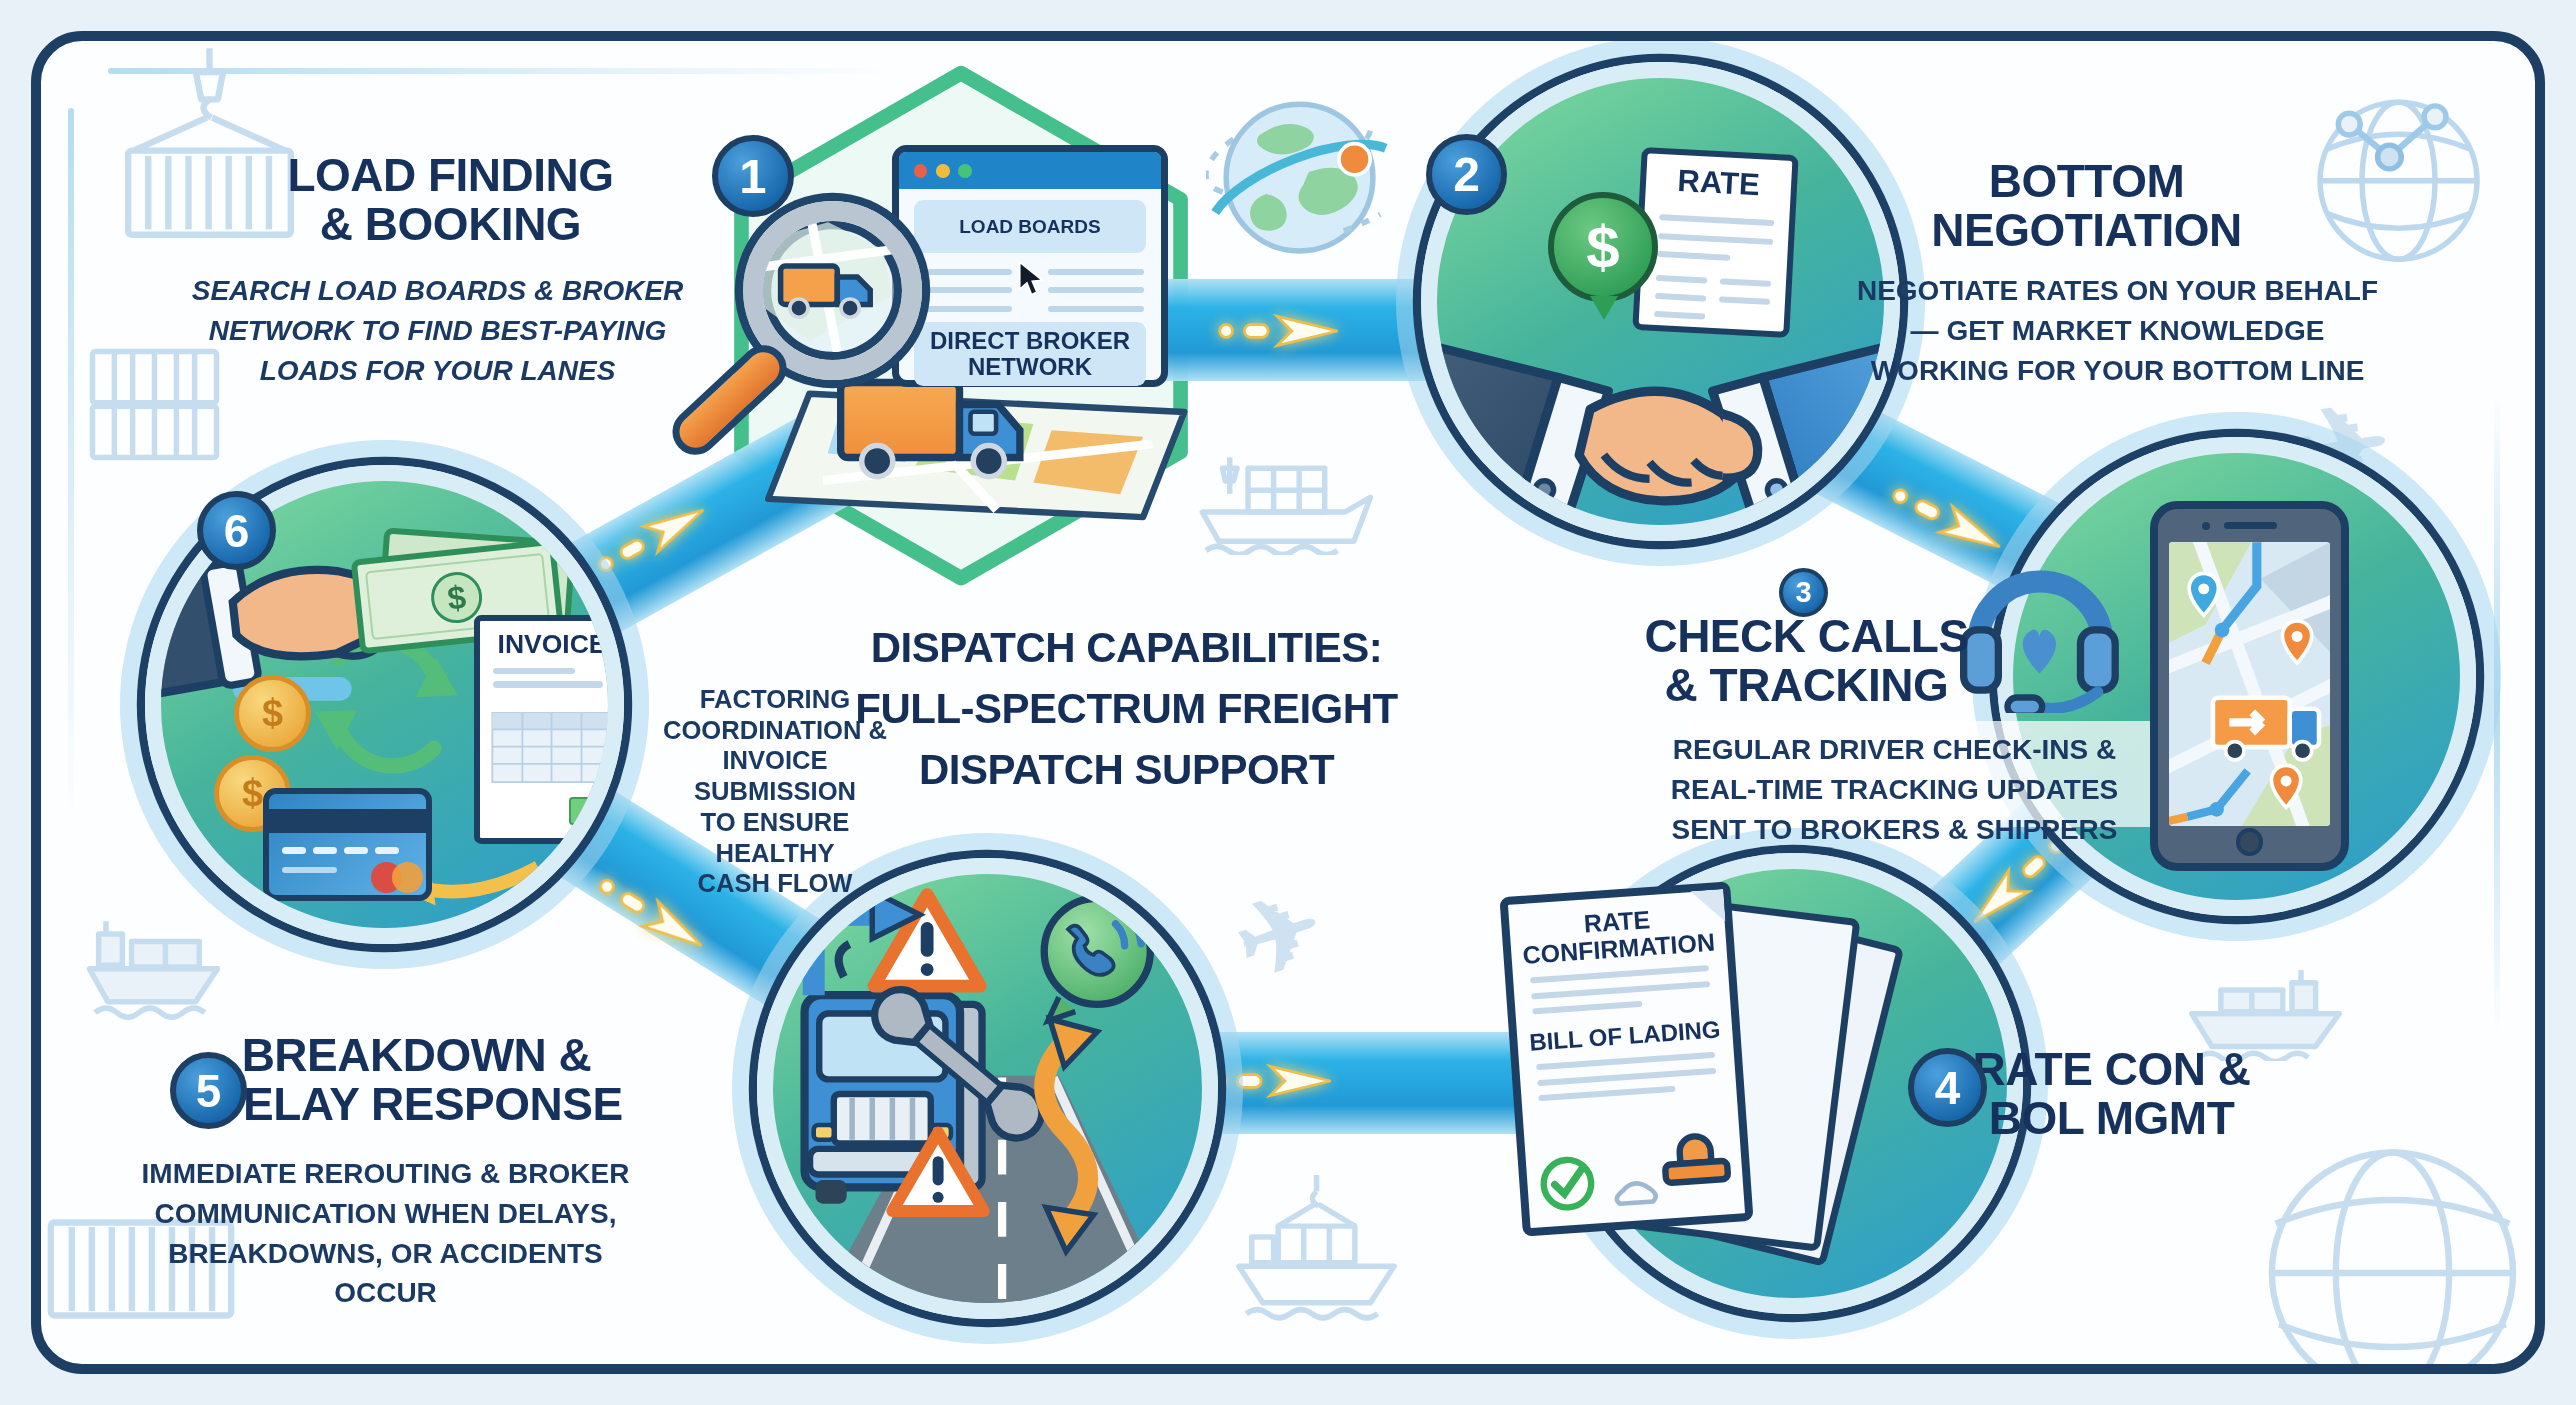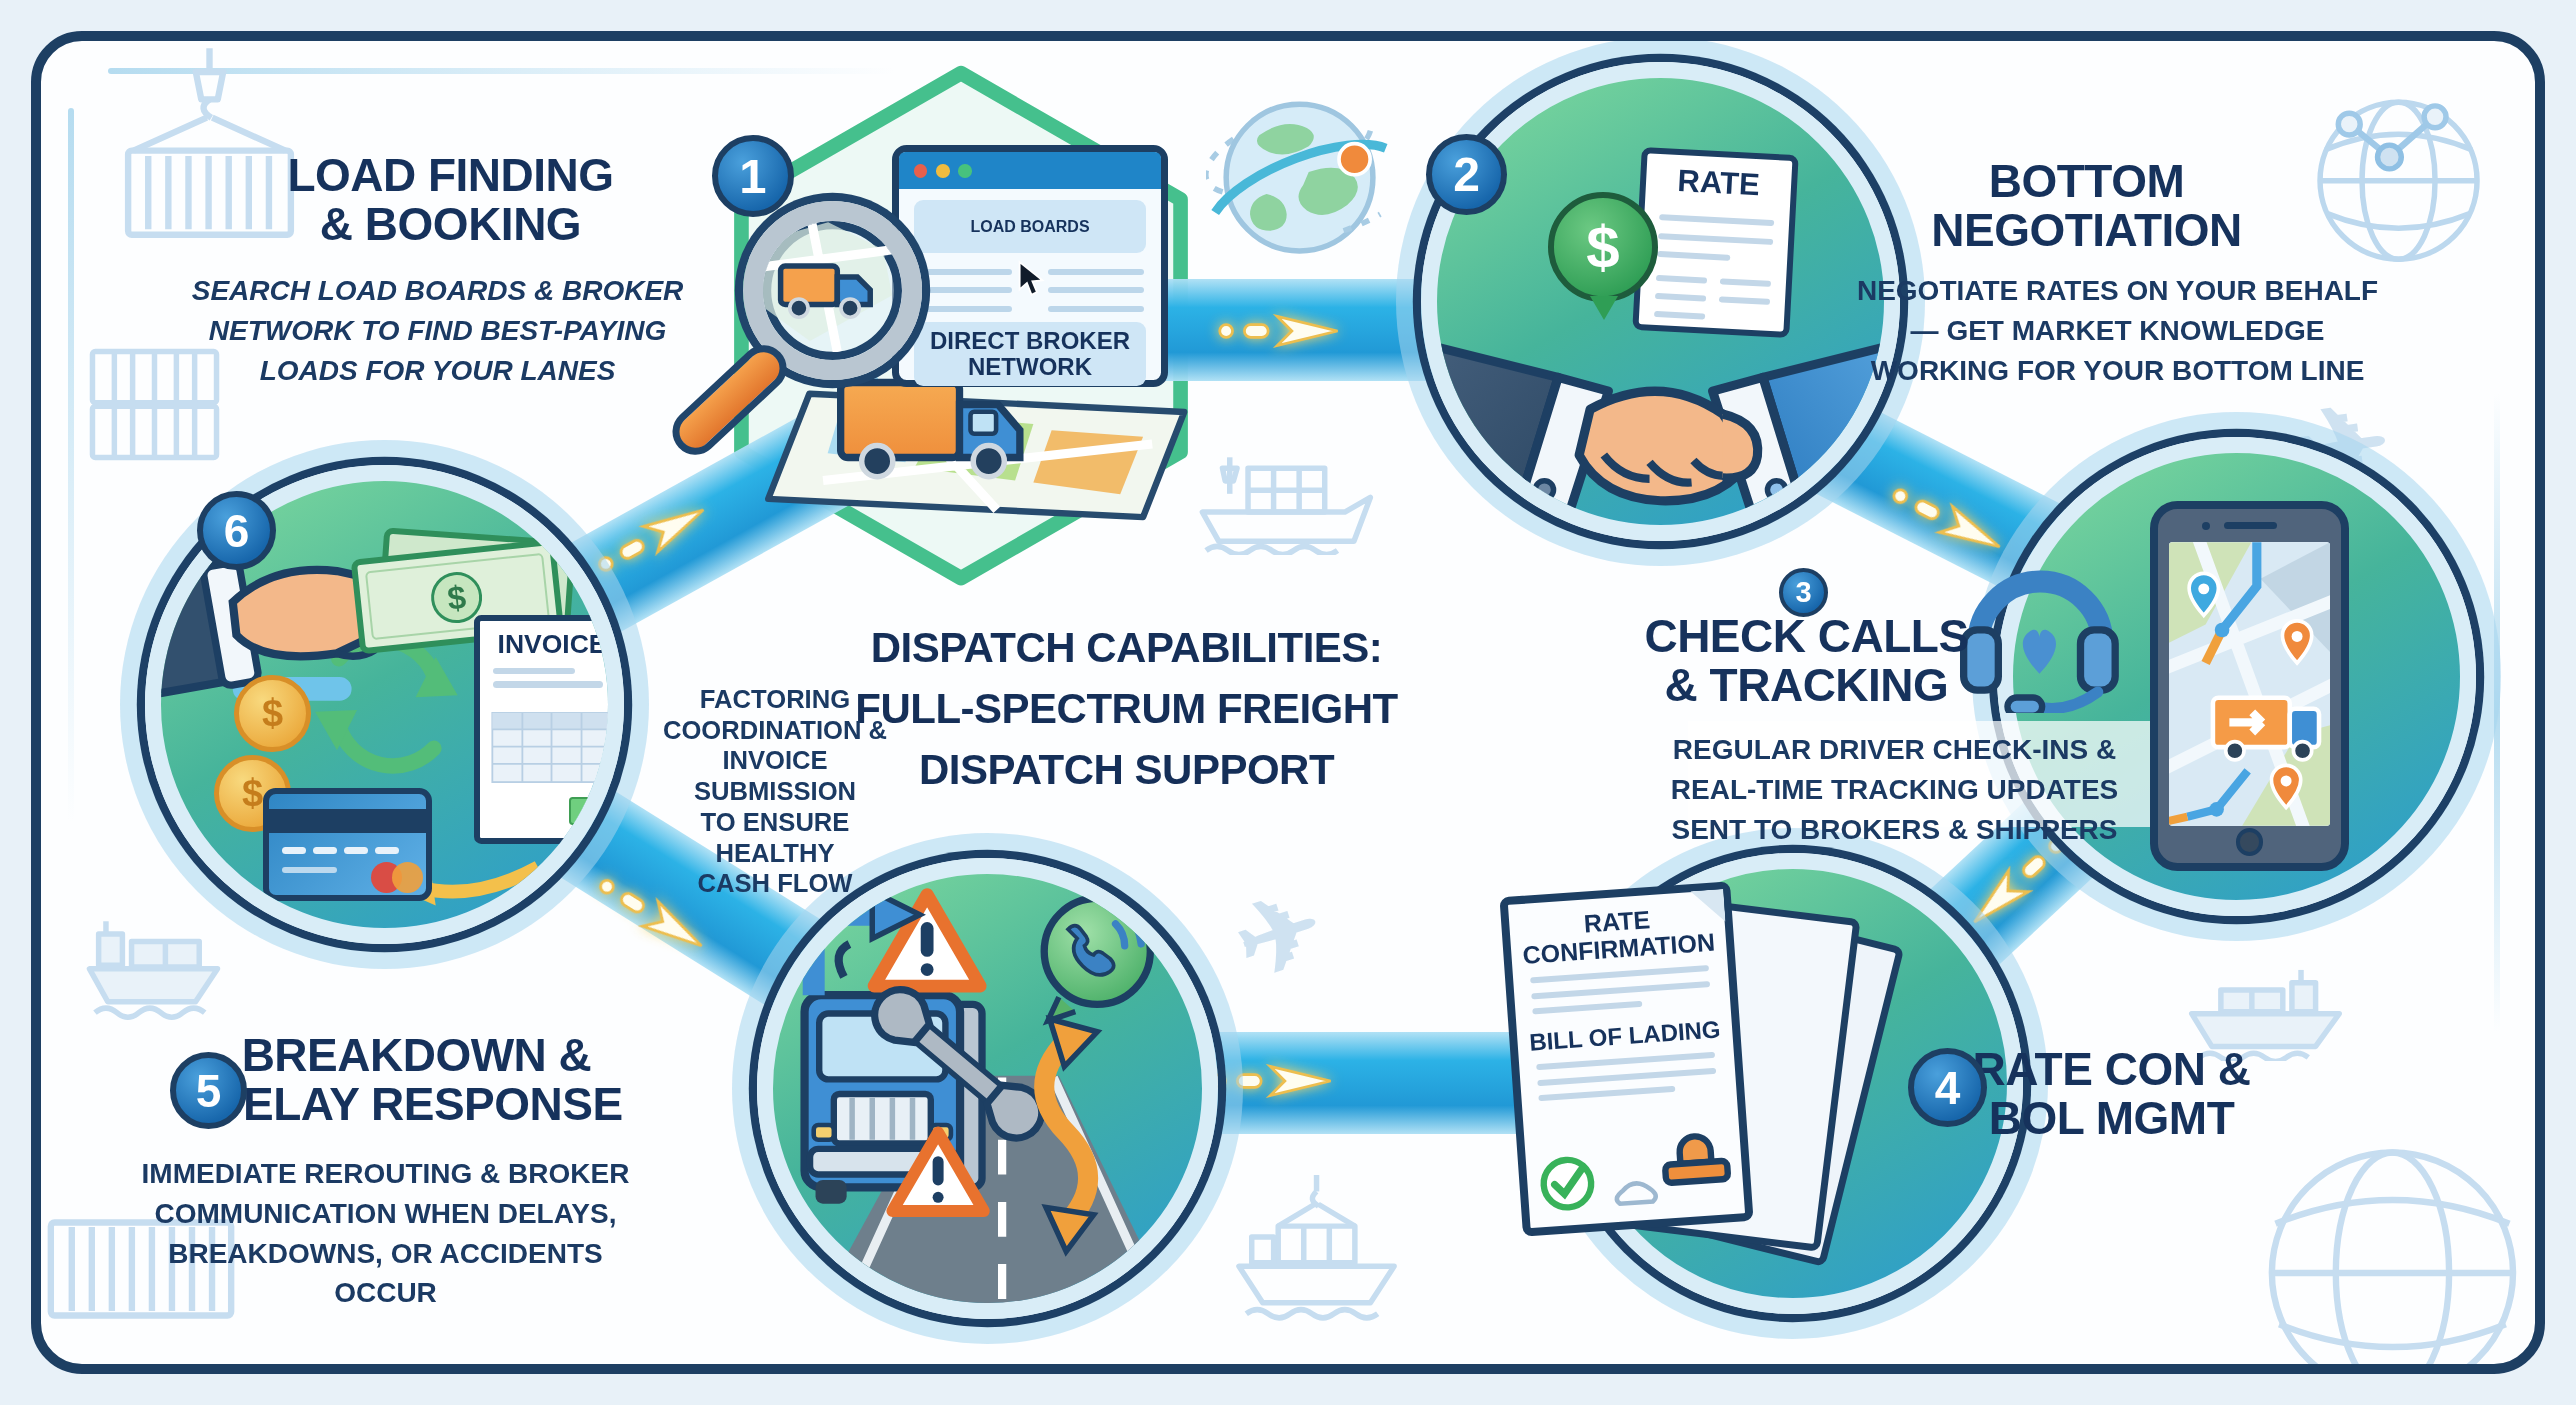--- a/index.html
+++ b/index.html
@@ -484,21 +484,21 @@
               </linearGradient>
             </defs>
      </svg>
    </div>
    <div class="browser">
      <div class="browser-bar">
        <div class="browser-dot" style="left:14.6px;background:#e8604c;"></div>
        <div class="browser-dot" style="left:37px;background:#f0bc3f;"></div>
        <div class="browser-dot" style="left:59px;background:#47c27d;"></div>
      </div>
-     <div class="pill" style="top:48px;height:53px;font-size:16px;">
+     <div class="pill" style="top:48px;height:53px;font-size:19px;">
             <span>LOAD BOARDS</span>
           </div>
      <div class="bline" style="left:16.5px;top:117px;width:96px;"></div>
           <div class="bline" style="left:149px;top:117px;width:96px;"></div>
      <div class="bline" style="left:16.5px;top:135px;width:96px;"></div>
           <div class="bline" style="left:149px;top:135px;width:96px;"></div>
      <div class="bline" style="left:16.5px;top:154px;width:96px;"></div>
           <div class="bline" style="left:149px;top:154px;width:96px;"></div>
      <svg width="31" height="37" viewBox="0 0 34 40" style="position:absolute;left:117px;top:108px;">
        <path d="M4 2 L4 32 L12 25 L17 38 L23 35 L18 23 L29 22 Z" fill="#111c2a" stroke="#fff" stroke-width="2"></path>

